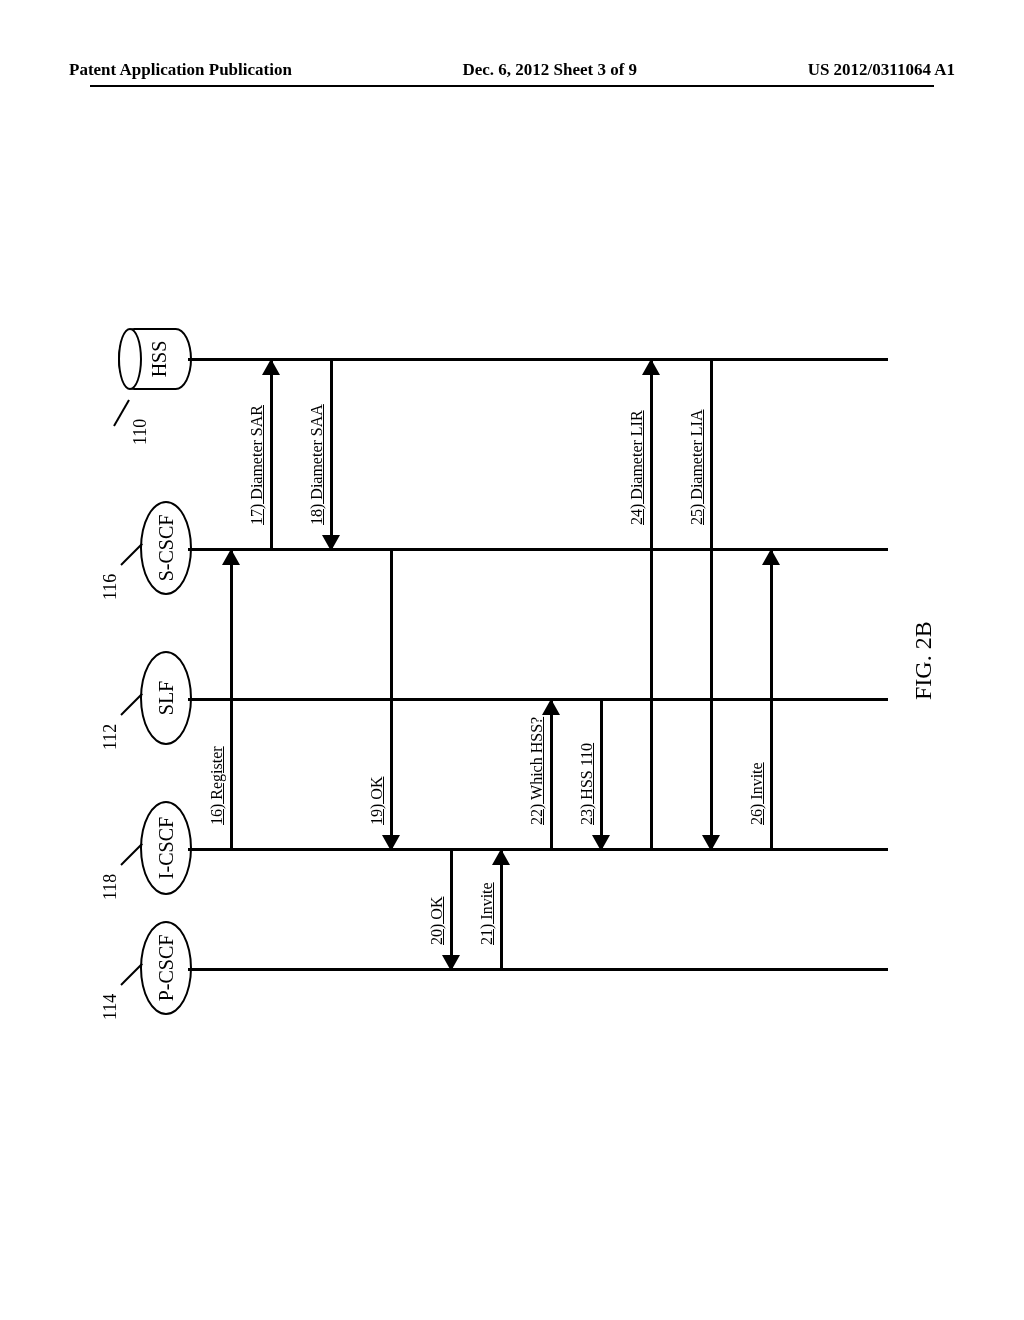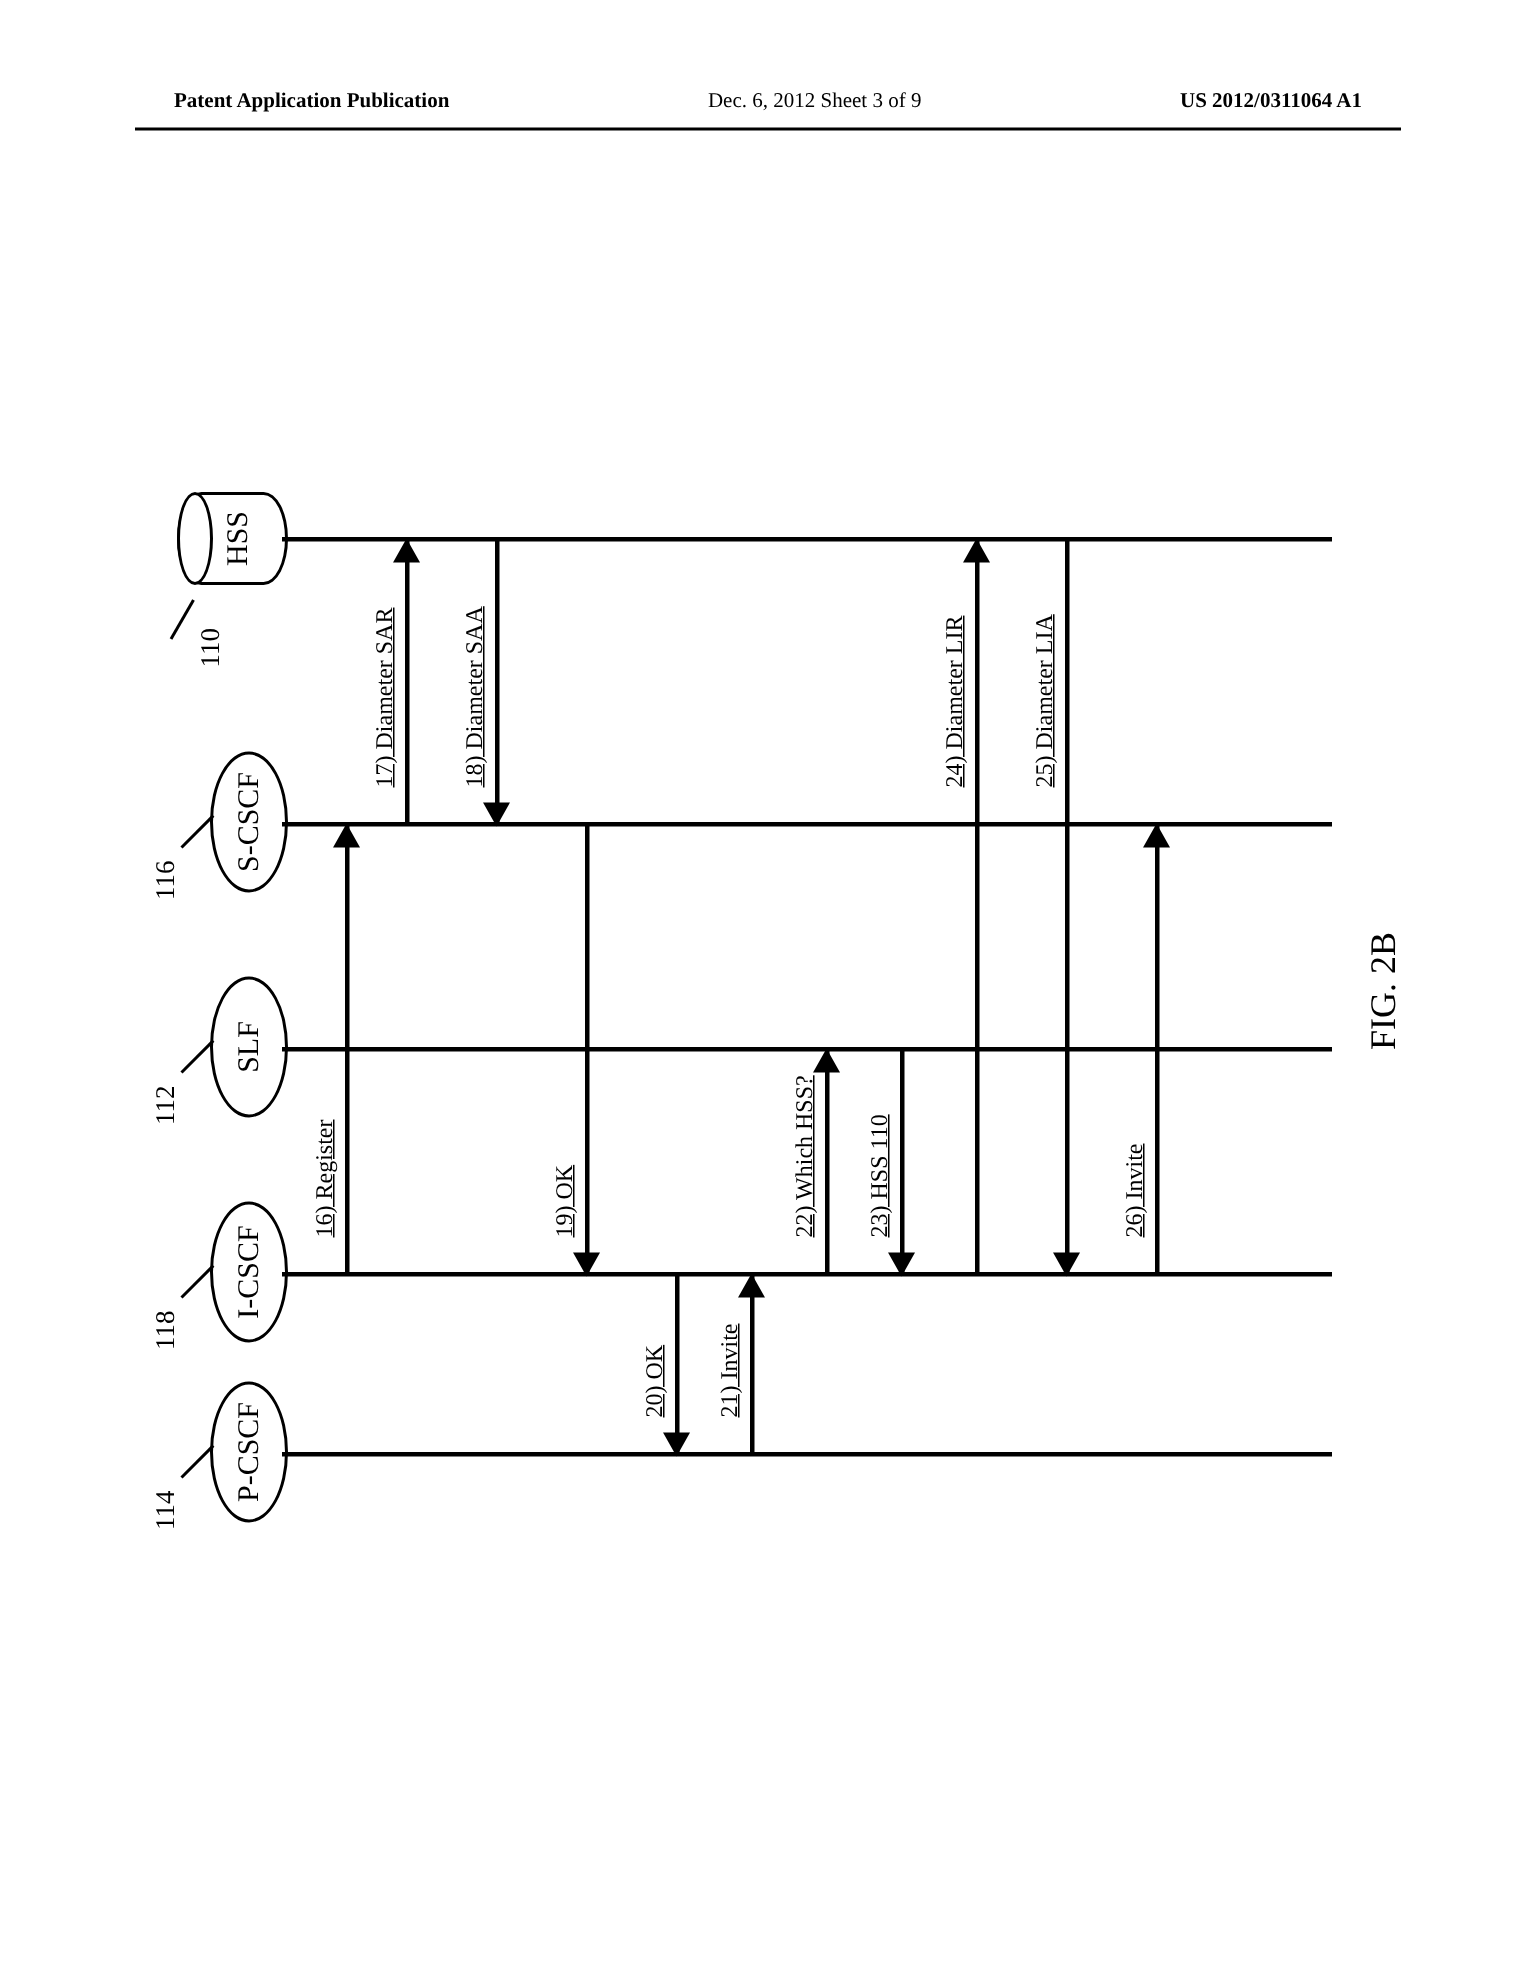--- a/index.html
+++ b/index.html
@@ -11,26 +11,26 @@
     height: 1320px;
     position: relative;
   }
   .header {
     position: absolute;
     top: 60px;
     left: 0;
     width: 1024px;
     display: flex;
     justify-content: space-between;
-    font-size: 14px;
-    padding: 0 116px;
+    font-size: 17px;
+    padding: 0 69px;
     box-sizing: border-box;
   }
   .header .left { font-weight: bold; }
-  .header .center { font-weight: normal; }
+  .header .center { font-weight: bold; }
   .header .right { font-weight: bold; text-align: right; }
   .rule {
     position: absolute;
     top: 85px;
     left: 90px;
     width: 844px;
     height: 2px;
     background: #000;
   }
 

